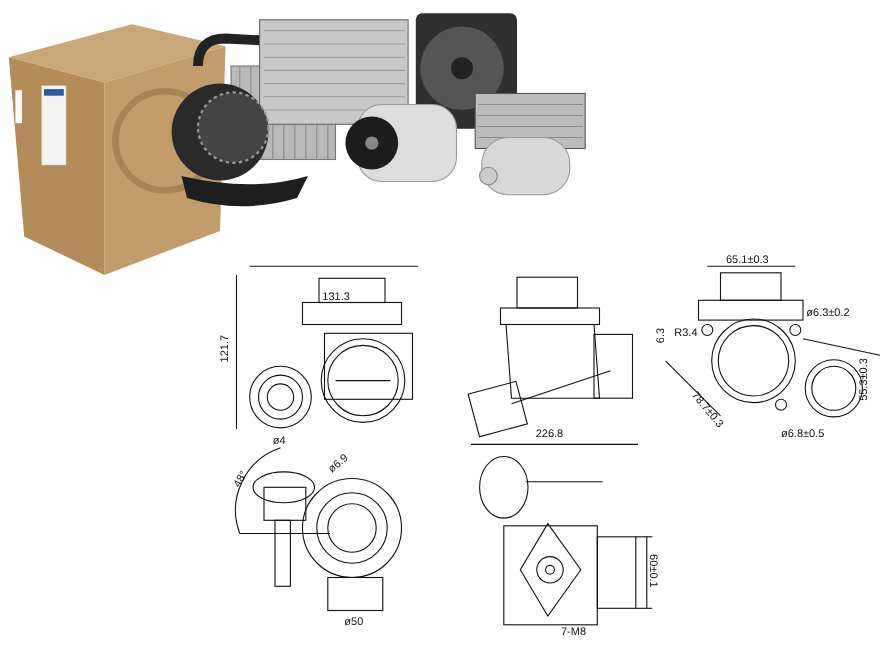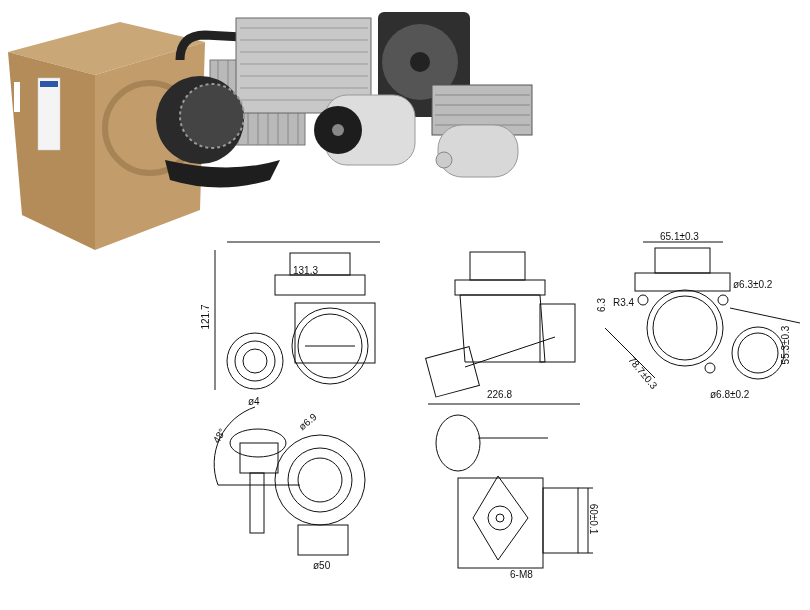--- a/index.html
+++ b/index.html
@@ -117,21 +117,21 @@
     <circle cx="163" cy="125" r="26"></circle>
     <circle cx="163" cy="125" r="20"></circle>
     <line x1="10" y1="100" x2="60" y2="150"></line>
     <line x1="135" y1="80" x2="205" y2="95"></line>
   </svg>
   <span class="lbl" style="left:65px;top:4px;">65.1±0.3</span>
   <span class="lbl" style="left:18px;top:50px;margin-top:20px;">R3.4</span>
   <span class="lbl" style="left:0;top:72px;transform:rotate(-90deg);">6.3</span>
   <span class="lbl" style="left:138px;top:52px;">ø6.3±0.2</span>
   <span class="lbl" style="left:28px;top:140px;transform:rotate(50deg);">78.7±0.3</span>
-  <span class="lbl" style="left:115px;top:162px;">ø6.8±0.2</span>
+  <span class="lbl" style="left:115px;top:162px;">ø6.8±0.5</span>
   <span class="lbl" style="left:172px;top:112px;transform:rotate(-90deg);">55.3±0.3</span>
 </div>
 
 <div class="abs" style="left:210px;top:395px;width:180px;height:170px;">
   <svg width="180" height="170" style="left:0;top:0" stroke="#111" fill="none" stroke-width="1">
     <path d="M8,90 A60,60 0 0 1 45,12"></path>
     <line x1="8" y1="90" x2="90" y2="90"></line>
     <ellipse cx="48" cy="48" rx="28" ry="14"></ellipse>
     <rect x="30" y="48" width="38" height="30"></rect>
     <rect x="40" y="78" width="14" height="60"></rect>
@@ -152,15 +152,15 @@
     <line x1="50" y1="30" x2="120" y2="30"></line>
     <rect x="30" y="70" width="85" height="90"></rect>
     <polygon points="70,68 100,110 70,152 45,110"></polygon>
     <circle cx="72" cy="110" r="12"></circle>
     <circle cx="72" cy="110" r="4"></circle>
     <rect x="115" y="80" width="35" height="65"></rect>
     <line x1="150" y1="80" x2="165" y2="80"></line>
     <line x1="150" y1="145" x2="165" y2="145"></line>
     <line x1="160" y1="80" x2="160" y2="145"></line>
   </svg>
-  <span class="lbl" style="left:82px;top:162px;">6-M8</span>
+  <span class="lbl" style="left:82px;top:162px;">7-M8</span>
   <span class="lbl" style="left:150px;top:106px;transform:rotate(90deg);">60±0.1</span>
 </div>
 
 </body></html>

